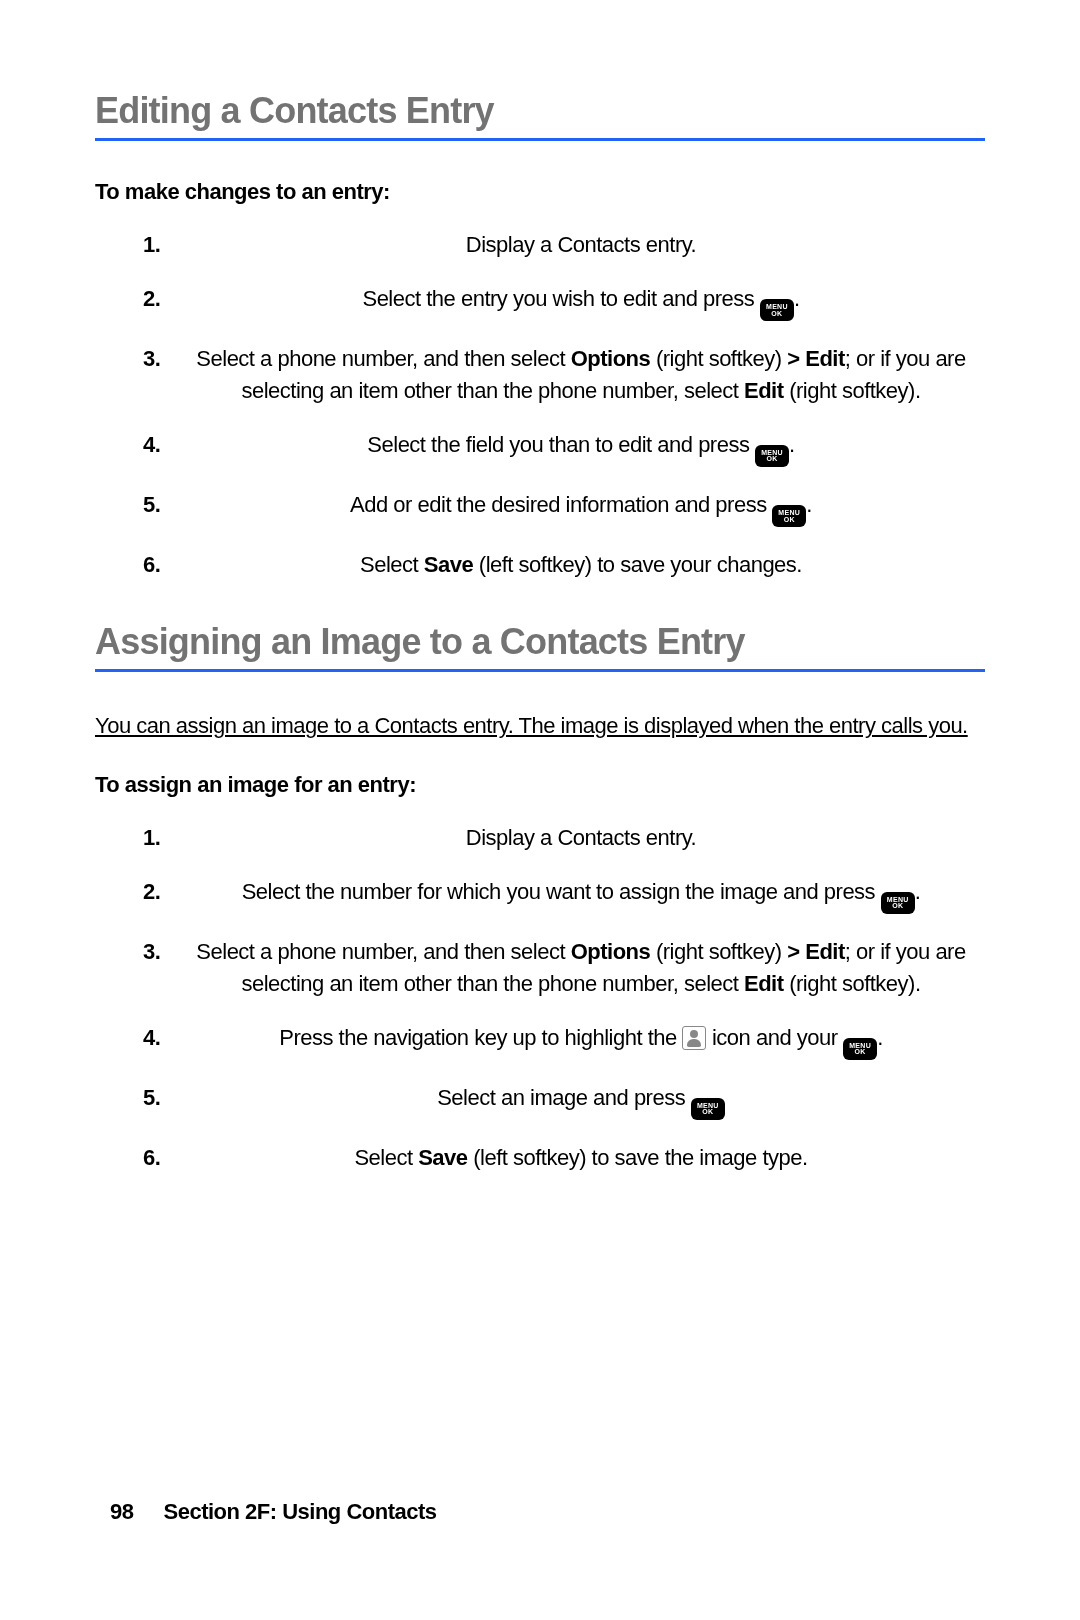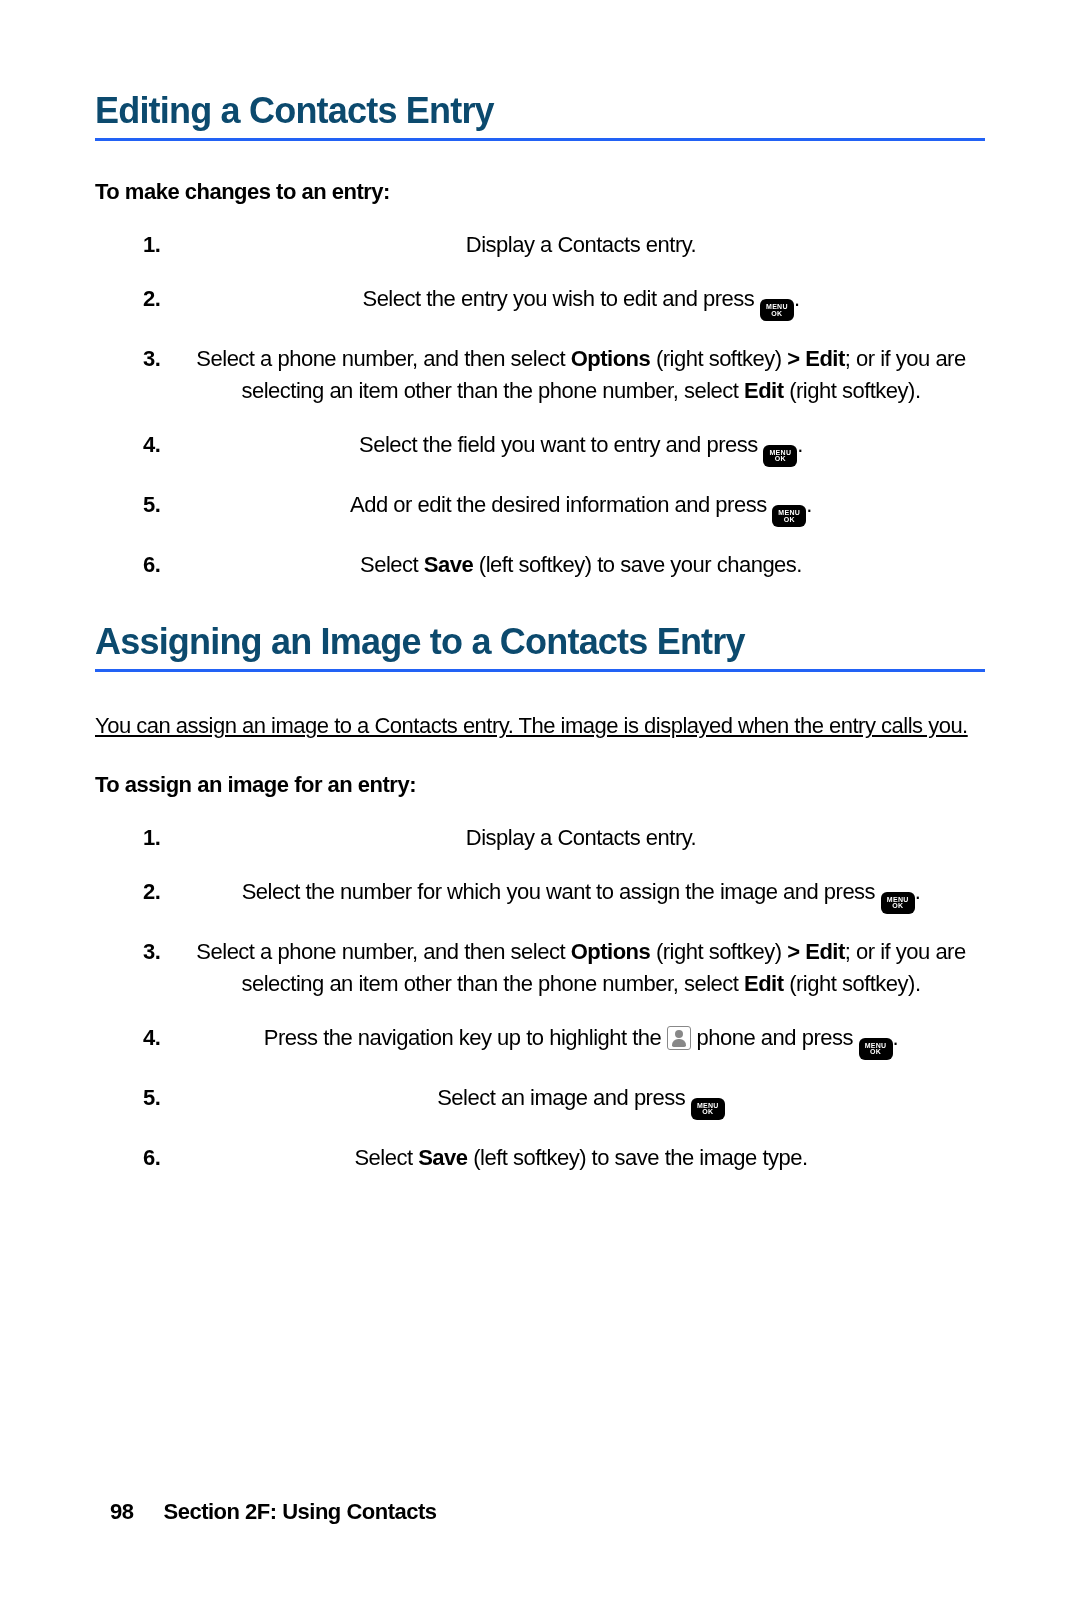--- a/index.html
+++ b/index.html
@@ -6,21 +6,21 @@
     body {
       font-family: Arial, Helvetica, sans-serif;
       background: #fff;
       width: 1080px;
       height: 1620px;
       position: relative;
       padding: 90px 95px 0 95px;
       letter-spacing: -0.3px;
     }
     h1 {
-      color: #0c4a6e;
+      color: #737373;
       font-size: 36px;
       font-weight: 700;
       border-bottom: 3px solid #2262f5;
       padding-bottom: 6px;
       margin-bottom: 38px;
       letter-spacing: -0.8px;
     }
     .subhead {
       font-weight: 700;
       font-size: 22px;
@@ -127,21 +127,21 @@
   <li>
     <span>Select the entry you wish to edit and press </span><span class="menu-ok-icon">
         <span>MENU</span>
         <span>OK</span>
       </span><span>.</span>
   </li>
   <li>
     <span>Select a phone number, and then select </span><span class="bold">Options</span><span> (right softkey) </span><span class="bold">&gt; Edit</span><span>; or if you are selecting an item other than the phone number, select </span><span class="bold">Edit</span><span> (right softkey).</span>
   </li>
   <li>
-    <span>Select the field you want to entry and press </span><span class="menu-ok-icon">
+    <span>Select the field you than to edit and press </span><span class="menu-ok-icon">
         <span>MENU</span>
         <span>OK</span>
       </span><span>.</span>
   </li>
   <li>
     <span>Add or edit the desired information and press </span><span class="menu-ok-icon">
         <span>MENU</span>
         <span>OK</span>
       </span><span>.</span>
   </li>
@@ -161,21 +161,21 @@
   <li>
     <span>Select the number for which you want to assign the image and press </span><span class="menu-ok-icon">
         <span>MENU</span>
         <span>OK</span>
       </span><span>.</span>
   </li>
   <li>
     <span>Select a phone number, and then select </span><span class="bold">Options</span><span> (right softkey) </span><span class="bold">&gt; Edit</span><span>; or if you are selecting an item other than the phone number, select </span><span class="bold">Edit</span><span> (right softkey).</span>
   </li>
   <li>
-    <span>Press the navigation key up to highlight the </span><span class="person-icon"></span><span> phone and press </span><span class="menu-ok-icon">
+    <span>Press the navigation key up to highlight the </span><span class="person-icon"></span><span> icon and your </span><span class="menu-ok-icon">
         <span>MENU</span>
         <span>OK</span>
       </span><span>.</span>
   </li>
   <li>
     <span>Select an image and press </span><span class="menu-ok-icon">
         <span>MENU</span>
         <span>OK</span>
       </span>
   </li>

